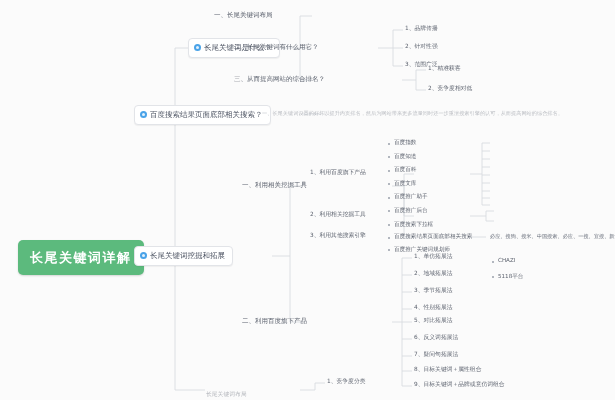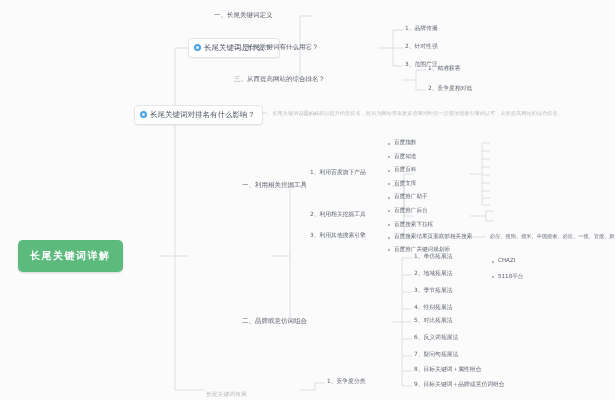--- a/index.html
+++ b/index.html
@@ -33,21 +33,21 @@
     position: absolute;
     white-space: nowrap;
     line-height: 1;
   }
 
   
   .root {
     background: #5cba7d;
     color: #ffffff;
     border-radius: 5px;
-    font-size: 10px;
+    font-size: 13px;
     font-weight: bold;
     letter-spacing: 1.5px;
     padding: 11px 12px;
     box-shadow: 0 1px 2px rgba(0,0,0,.15);
   }
 
   
   .pill {
     background: #ffffff;
     border: 1px solid #e2e4e8;
@@ -200,40 +200,44 @@
     </g>
   </svg>
 
   <div class="node root" style="left:18px; top:240px;">长尾关键词详解</div>
 
   <div class="node pill" style="left:188px; top:38px;">
     <span class="dot d-blue"></span>
     <span>长尾关键词是什么？</span>
   </div>
 
-  <div class="node txt" style="left:214px; top:12px;">一、长尾关键词定义</div>
+  <div class="node txt" style="left:214px; top:12px;">一、长尾关键词布局</div>
 
   <div class="node txt" style="left:234px; top:44px;">二、长尾关键词有什么用它？</div>
 
   <div class="node txt small" style="left:405px; top:26px;">1、品牌传播</div>
   <div class="node txt small" style="left:405px; top:44px;">2、针对性强</div>
   <div class="node txt small" style="left:405px; top:62px;">3、范围广泛</div>
 
   <div class="node txt" style="left:234px; top:76px;">三、从而提高网站的综合排名？</div>
 
   <div class="node txt small" style="left:428px; top:66px;">1、精准获客</div>
   <div class="node txt small" style="left:428px; top:86px;">2、竞争度相对低</div>
 
   <div class="node pill" style="left:134px; top:105px;">
     <span class="dot d-blue"></span>
-    <span>长尾关键词对排名有什么影响？</span>
+    <span>百度搜索结果页面底部相关搜索？</span>
   </div>
 
   <div class="node txt tiny faded" style="left:262px; top:111px;">一、长尾关键词设置的好坏以提升内页排名，然后为网站带来更多流量同时还一步重溃搜索引擎的认可，从而提高网站的综合排名。</div>
 
+  <div class="node pill" style="left:134px; top:246px;">
+    <span class="dot d-blue"></span>
+    <span>长尾关键词挖掘和拓展</span>
+  </div>
 
   <div class="node txt" style="left:242px; top:182px;">一、利用相关挖掘工具</div>
 
   <div class="node txt small" style="left:310px; top:170px;">1、利用百度旗下产品</div>
 
   <div class="node bullet" style="left:388px; top:140px;">百度指数</div>
   <div class="node bullet" style="left:388px; top:148px;">百度知道</div>
   <div class="node bullet" style="left:388px; top:156px;">百度百科</div>
   <div class="node bullet" style="left:388px; top:164px;">百度文库</div>
   <div class="node bullet" style="left:388px; top:172px;">百度推广助手</div>
@@ -242,21 +246,21 @@
   <div class="node bullet" style="left:388px; top:195px;">百度搜索结果页面底部相关搜索</div>
   <div class="node bullet" style="left:388px; top:202px;">百度推广关键词规划师</div>
 
   <div class="node txt small" style="left:310px; top:212px;">2、利用相关挖掘工具</div>
   <div class="node bullet" style="left:492px; top:208px;">CHAZI</div>
   <div class="node bullet" style="left:492px; top:218px;">5118平台</div>
 
   <div class="node txt small" style="left:310px; top:233px;">3、利用其他搜索引擎</div>
   <div class="node txt tiny" style="left:490px; top:234px;">必应、搜狗、搜米、中国搜索、必应、一搜、宜搜、新浪搜索、迅雷搜索、阿里云搜索等</div>
 
-  <div class="node txt" style="left:242px; top:318px;">二、品牌或意仿词组合</div>
+  <div class="node txt" style="left:242px; top:318px;">二、利用百度旗下产品</div>
 
   <div class="node txt small" style="left:414px; top:254px;">1、单仿拓展法</div>
   <div class="node txt small" style="left:414px; top:271px;">2、地域拓展法</div>
   <div class="node txt small" style="left:414px; top:288px;">3、季节拓展法</div>
   <div class="node txt small" style="left:414px; top:305px;">4、性别拓展法</div>
   <div class="node txt small" style="left:414px; top:318px;">5、对比拓展法</div>
   <div class="node txt small" style="left:414px; top:335px;">6、反义词拓展法</div>
   <div class="node txt small" style="left:414px; top:352px;">7、疑问句拓展法</div>
   <div class="node txt small" style="left:414px; top:367px;">8、目标关键词＋属性组合</div>
   <div class="node txt small" style="left:414px; top:382px;">9、目标关键词＋品牌或意仿词组合</div>

